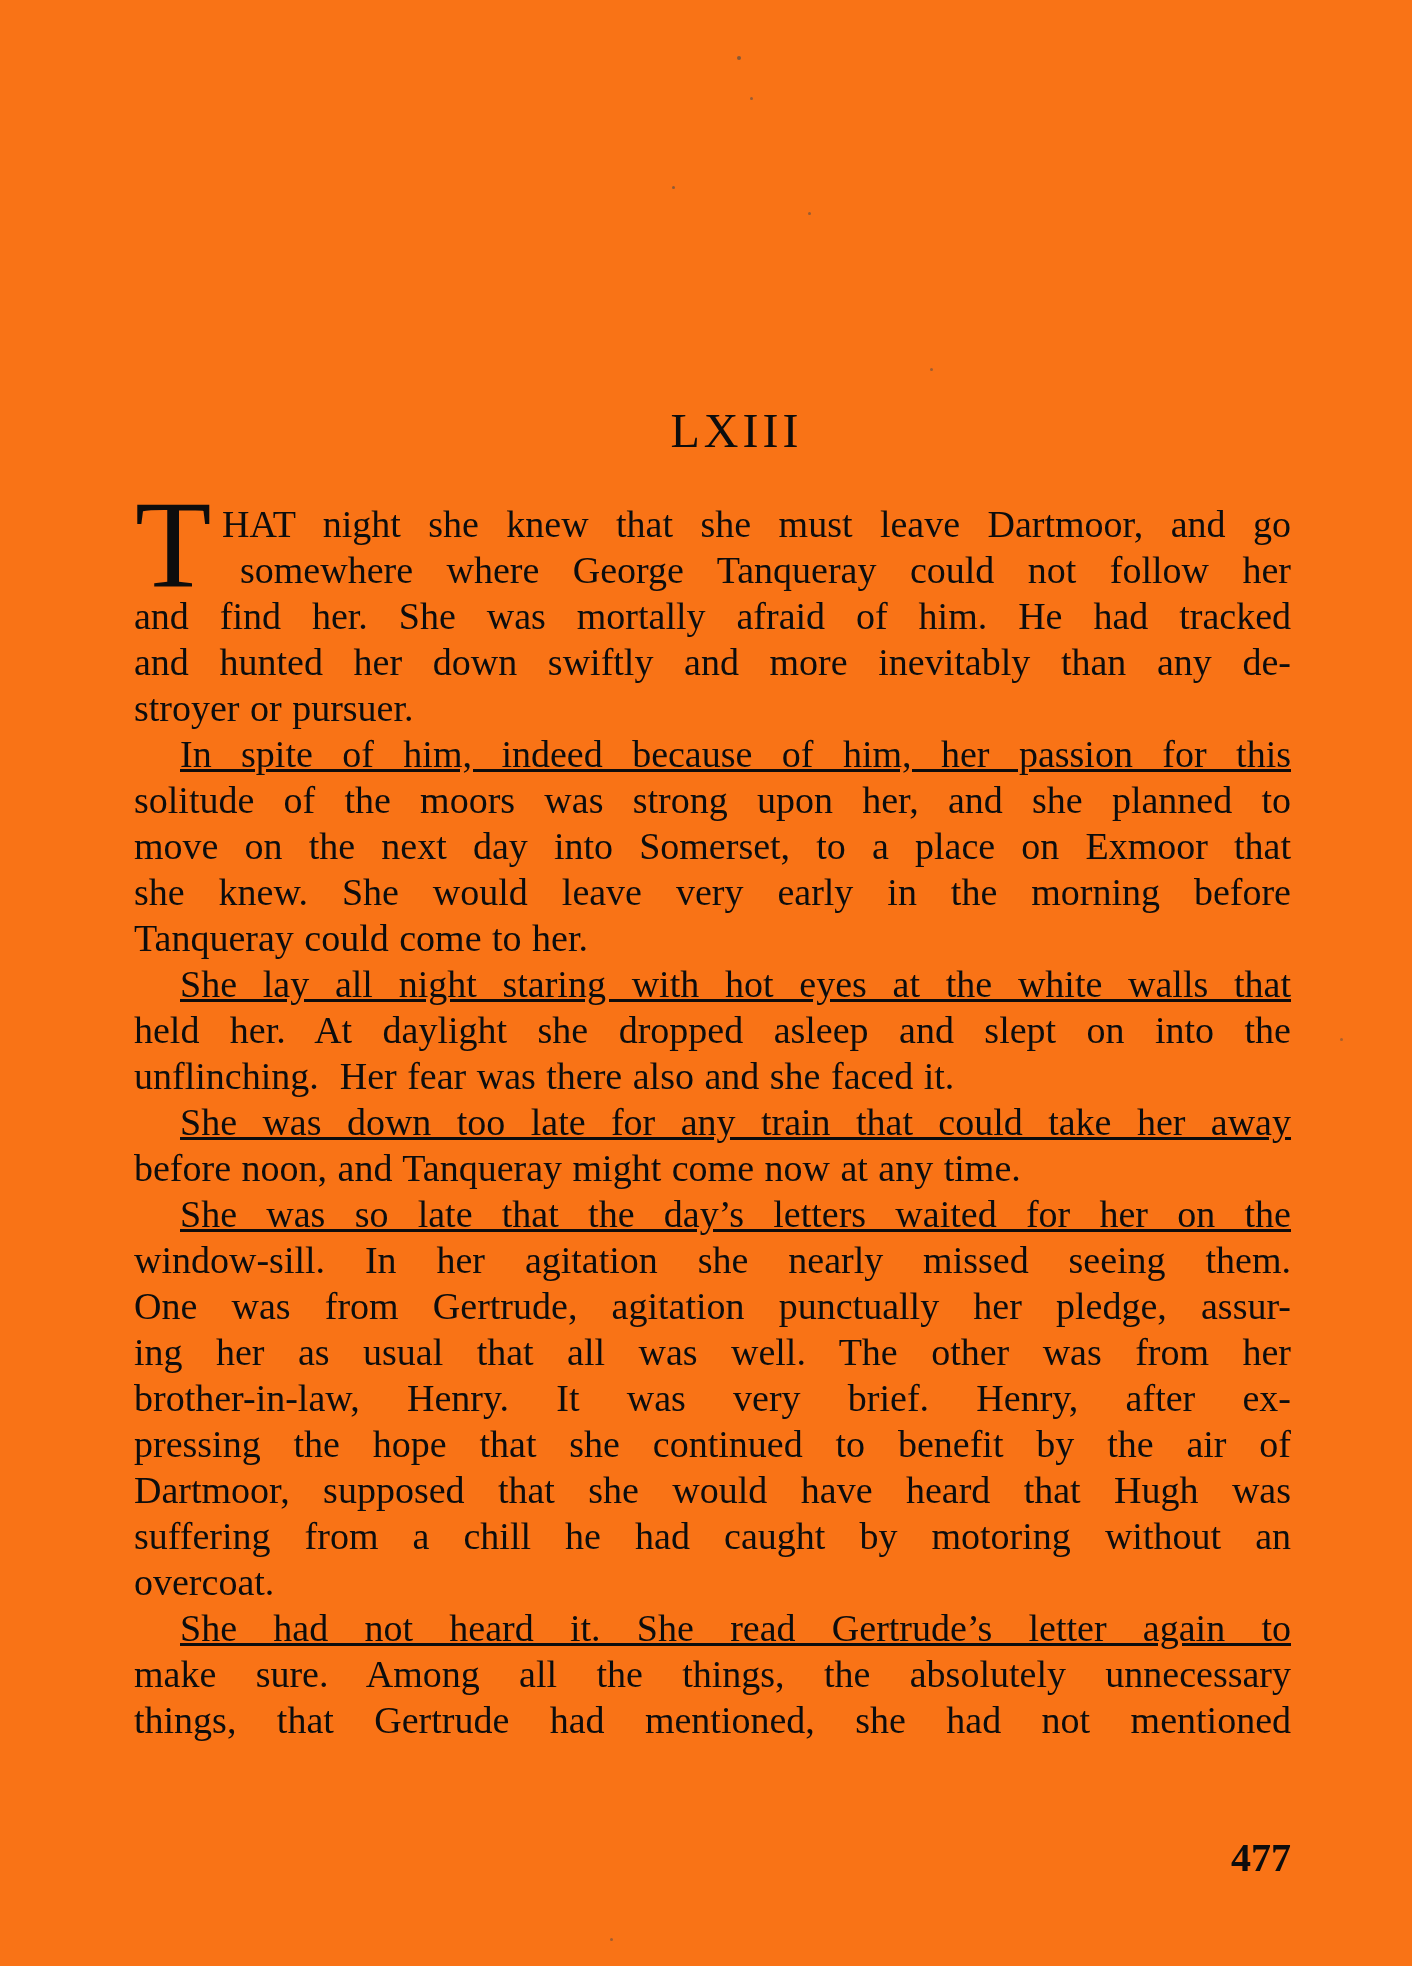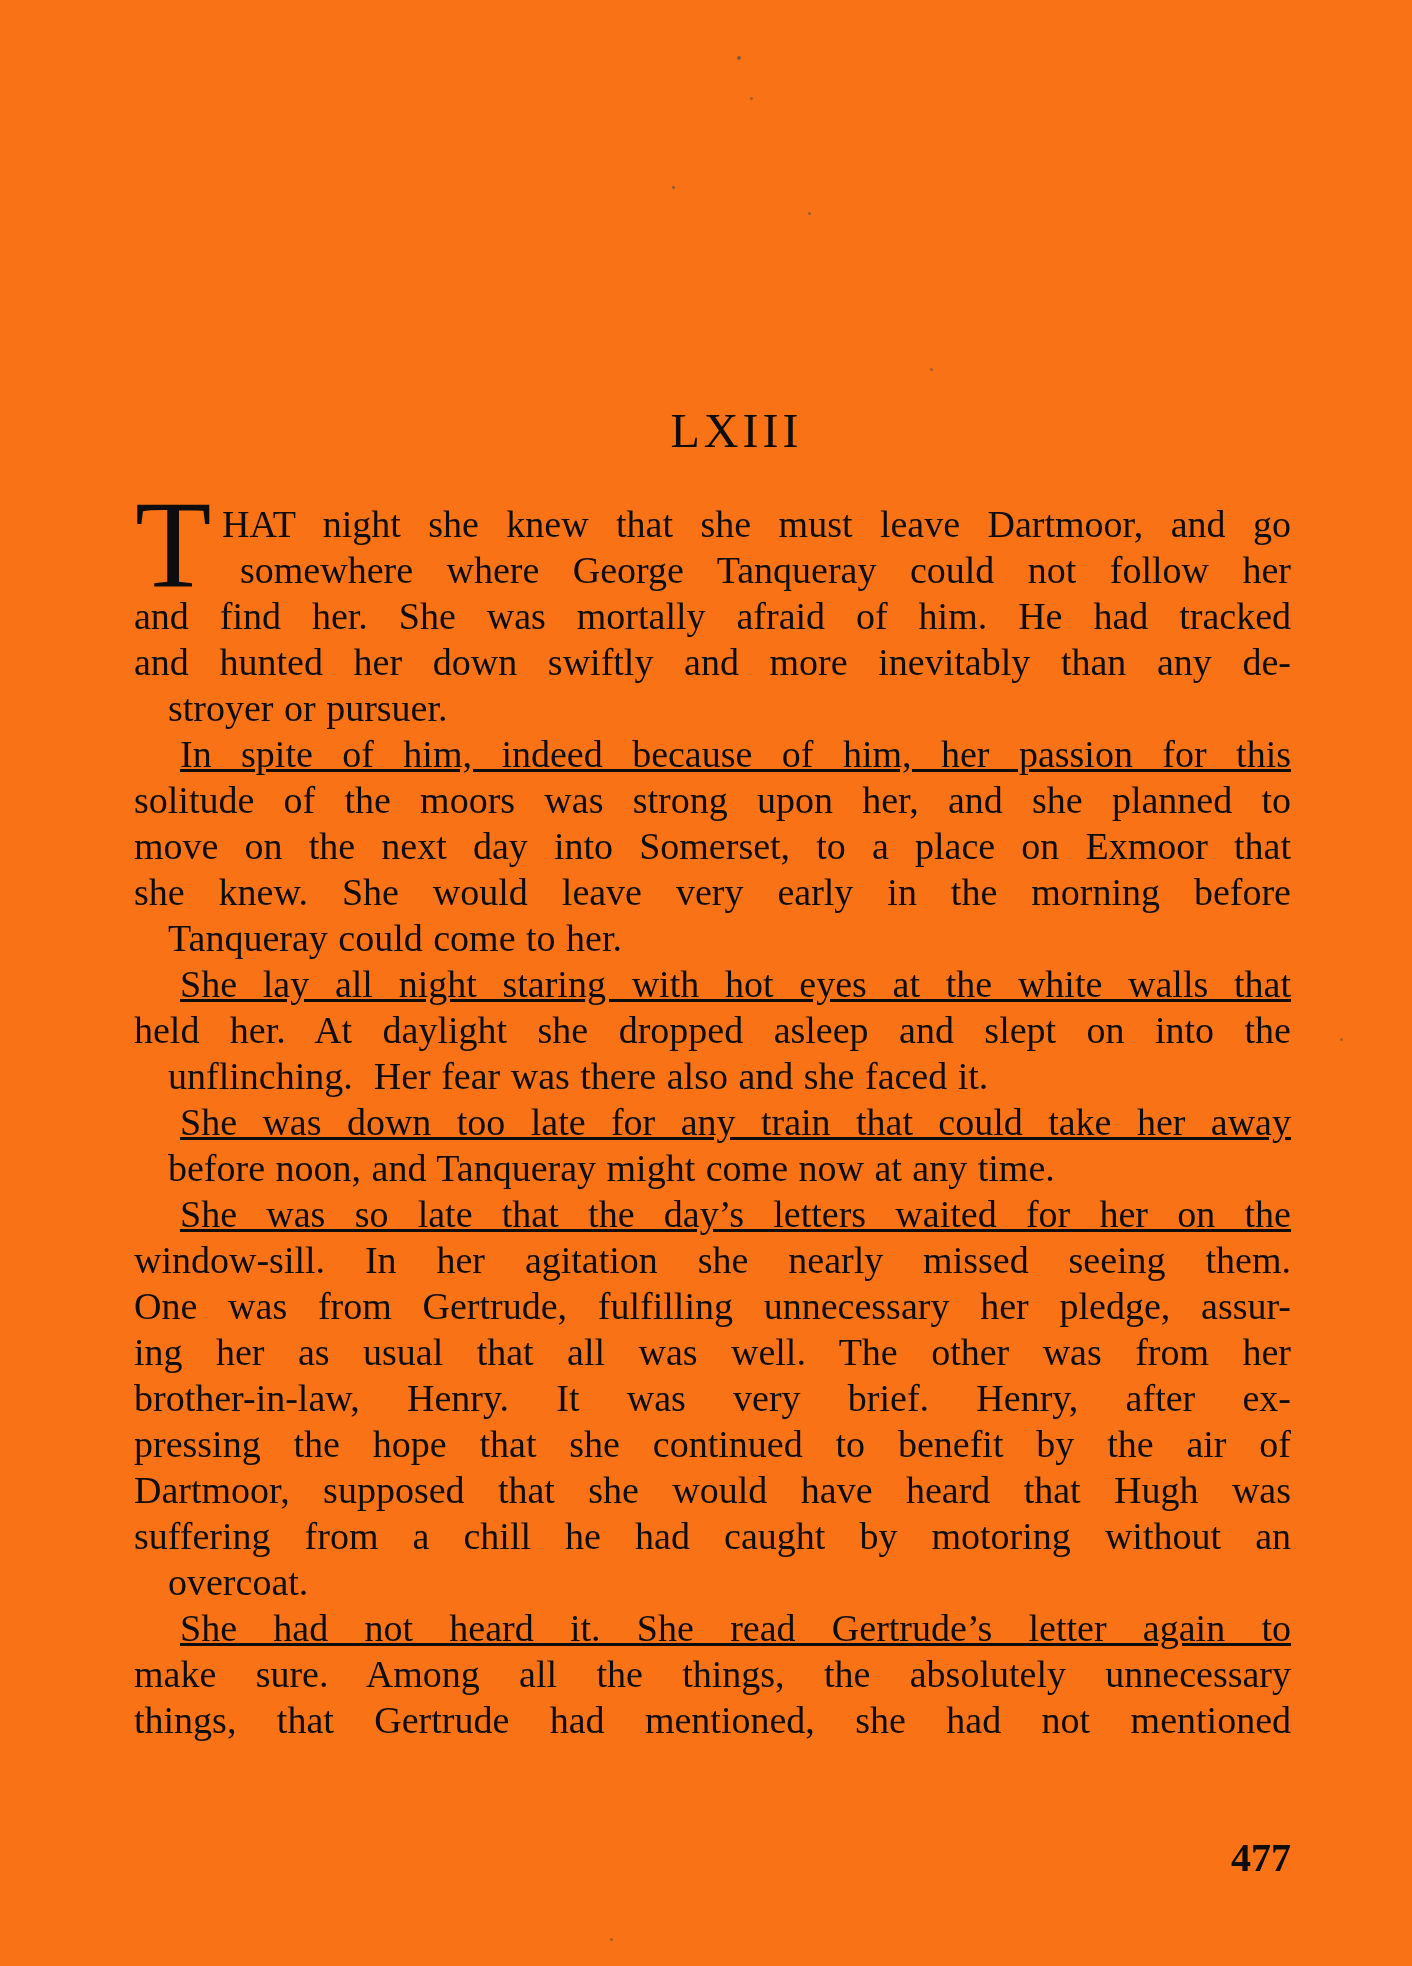--- a/index.html
+++ b/index.html
@@ -33,21 +33,20 @@
     font-size:38px;
     text-align:justify;
     text-align-last:justify;
     overflow:hidden;
     word-spacing:1px;
   }
   .line.end{
     text-align:left;
     text-align-last:left;
     white-space:pre-wrap;
-    margin-left:34px;
   }
   .line.indent{padding-left:46px;text-decoration:underline;}
   .line.drop1{padding-left:88px;}
   .line.drop2{padding-left:106px;}
   
   .dropcap{
     position:absolute;
     left:1px;top:-1px;
     font-size:125px;
     line-height:90px;
@@ -92,21 +91,21 @@
       <div class="line">move on the next day into Somerset, to a place on Exmoor that</div>
       <div class="line">she knew.  She would leave very early in the morning before</div>
       <div class="line end">Tanqueray could come to her.</div>
       <div class="line indent">She lay all night staring with hot eyes at the white walls that</div>
       <div class="line">held her.  At daylight she dropped asleep and slept on into the</div>
       <div class="line end">unflinching.  Her fear was there also and she faced it.</div>
       <div class="line indent">She was down too late for any train that could take her away</div>
       <div class="line end">before noon, and Tanqueray might come now at any time.</div>
       <div class="line indent">She was so late that the day’s letters waited for her on the</div>
       <div class="line">window-sill.  In her agitation she nearly missed seeing them.</div>
-      <div class="line">One was from Gertrude, fulfilling unnecessary her pledge, assur-</div>
+      <div class="line">One was from Gertrude, agitation punctually her pledge, assur-</div>
       <div class="line">ing her as usual that all was well.  The other was from her</div>
       <div class="line">brother-in-law, Henry.  It was very brief.  Henry, after ex-</div>
       <div class="line">pressing the hope that she continued to benefit by the air of</div>
       <div class="line">Dartmoor, supposed that she would have heard that Hugh was</div>
       <div class="line">suffering from a chill he had caught by motoring without an</div>
       <div class="line end">overcoat.</div>
       <div class="line indent">She had not heard it.  She read Gertrude’s letter again to</div>
       <div class="line">make sure.  Among all the things, the absolutely unnecessary</div>
       <div class="line">things, that Gertrude had mentioned, she had not mentioned</div>
     </div>

